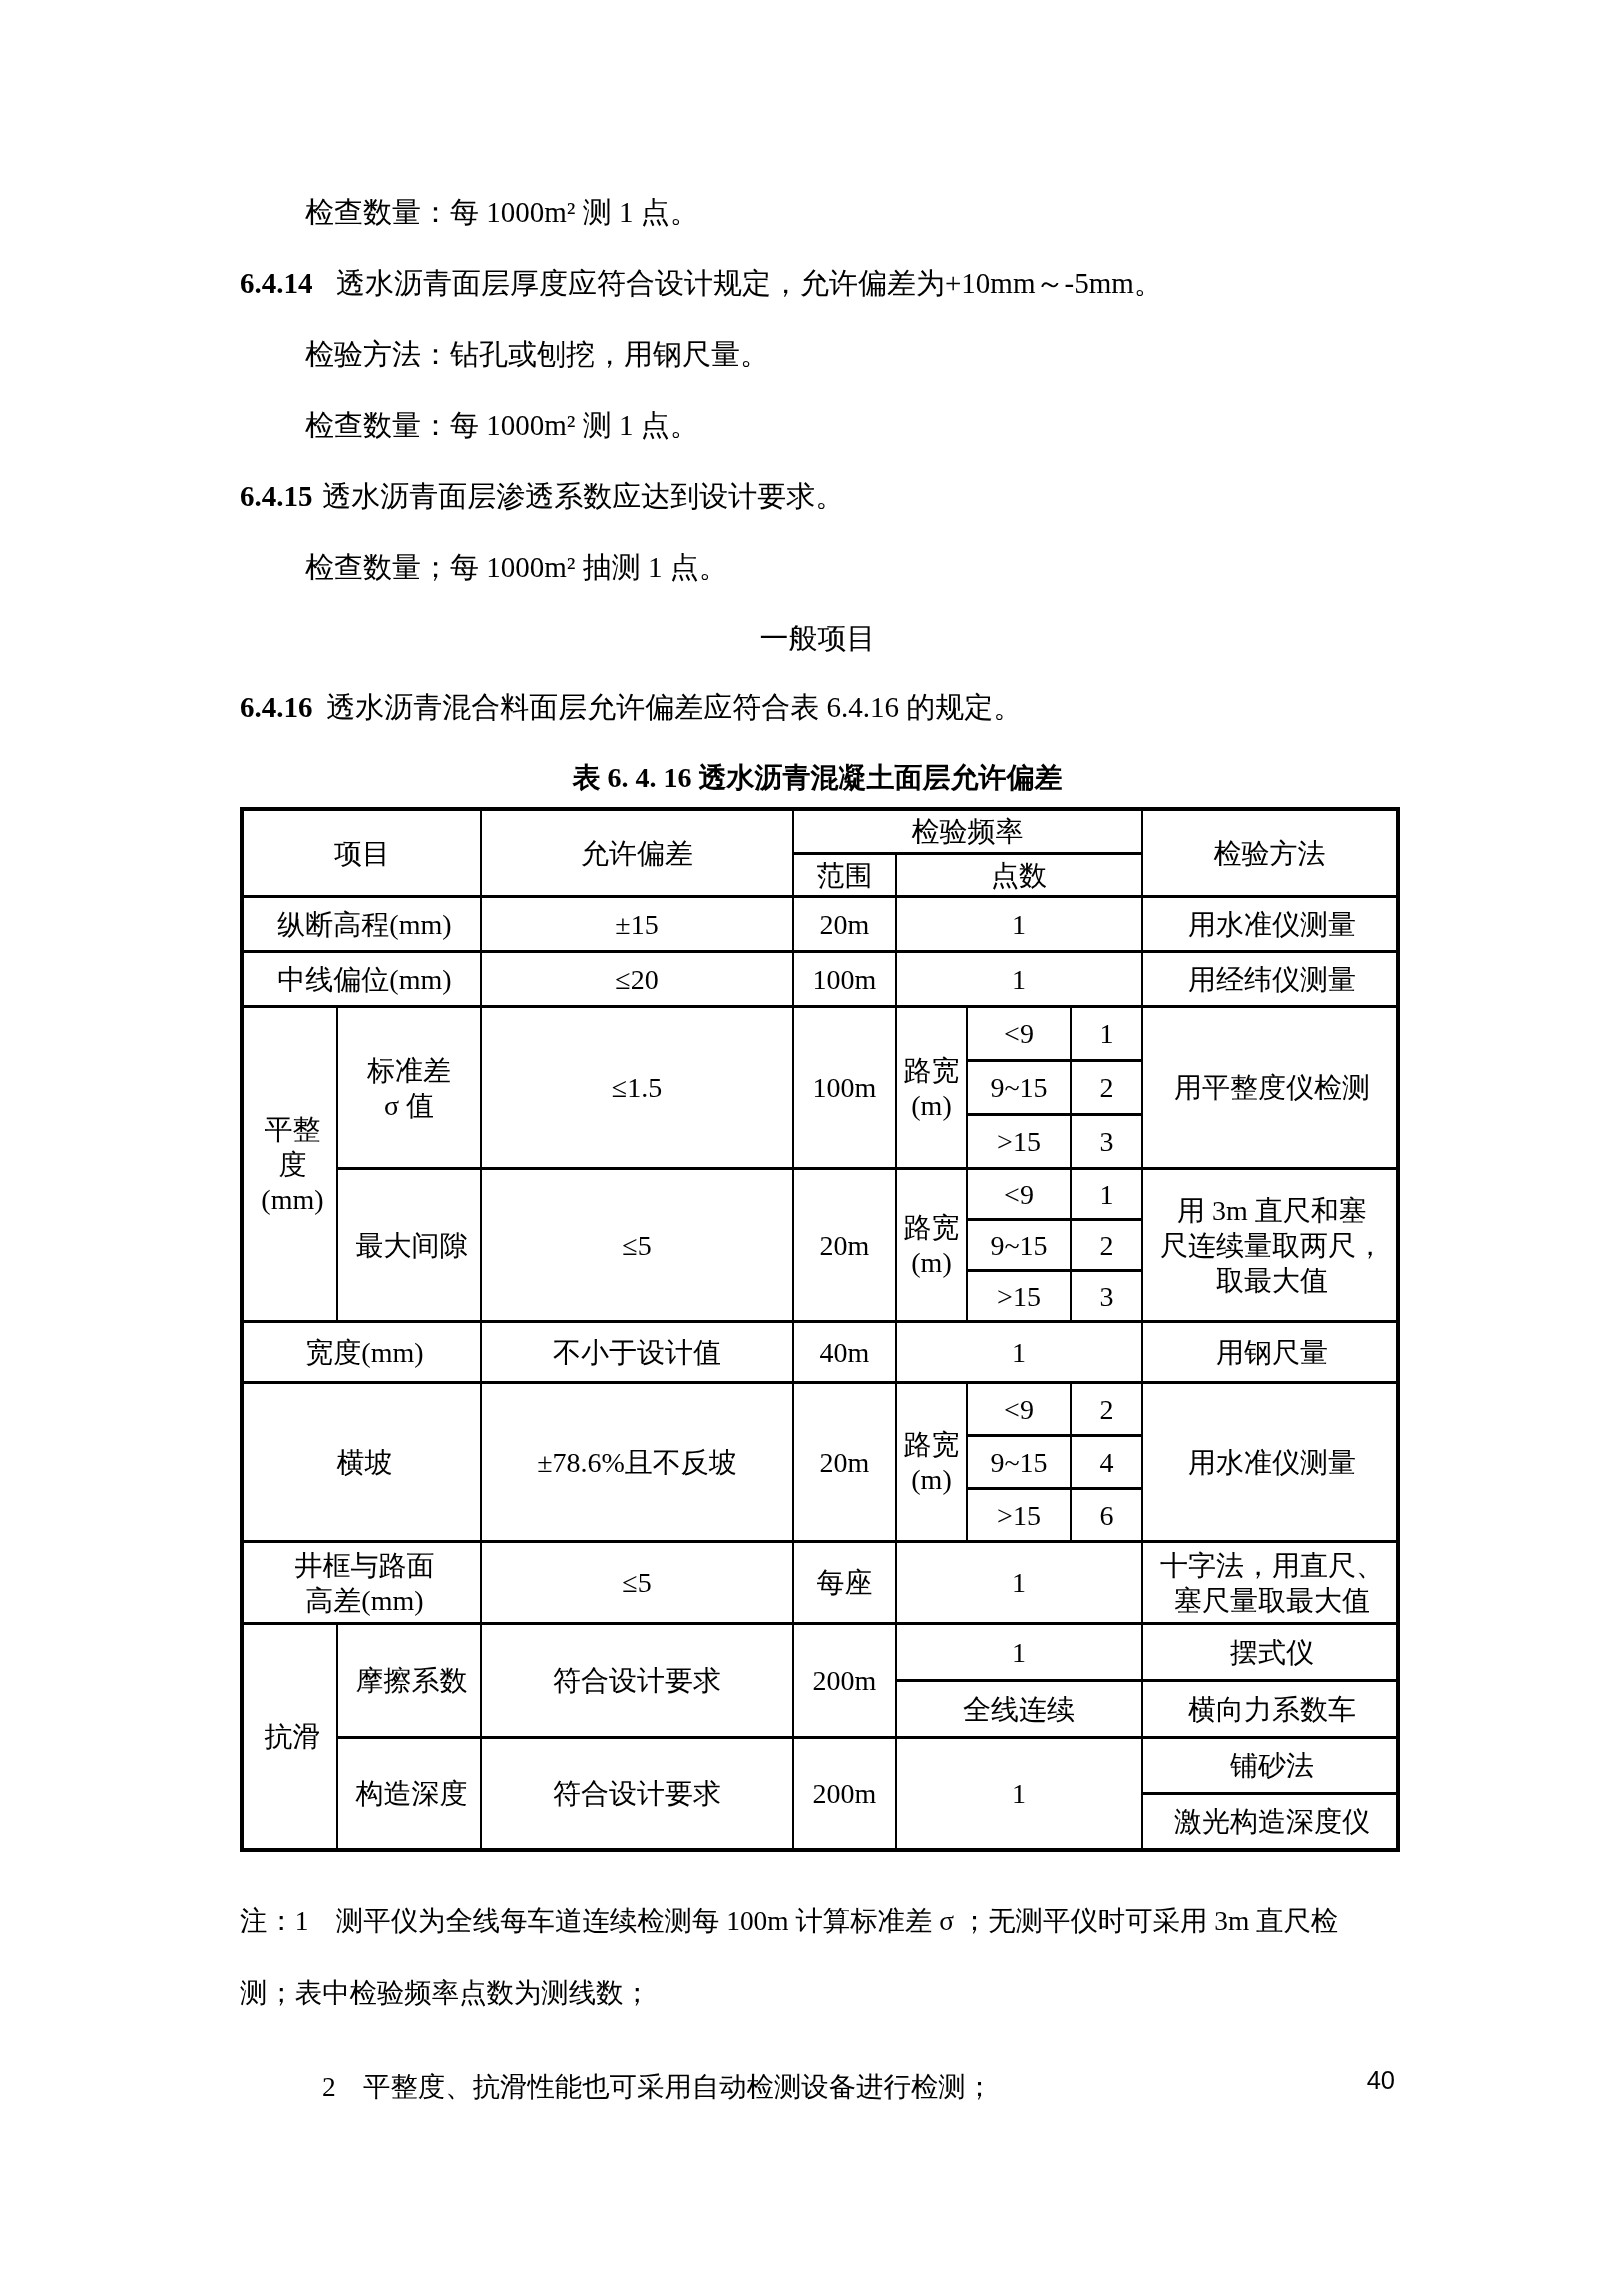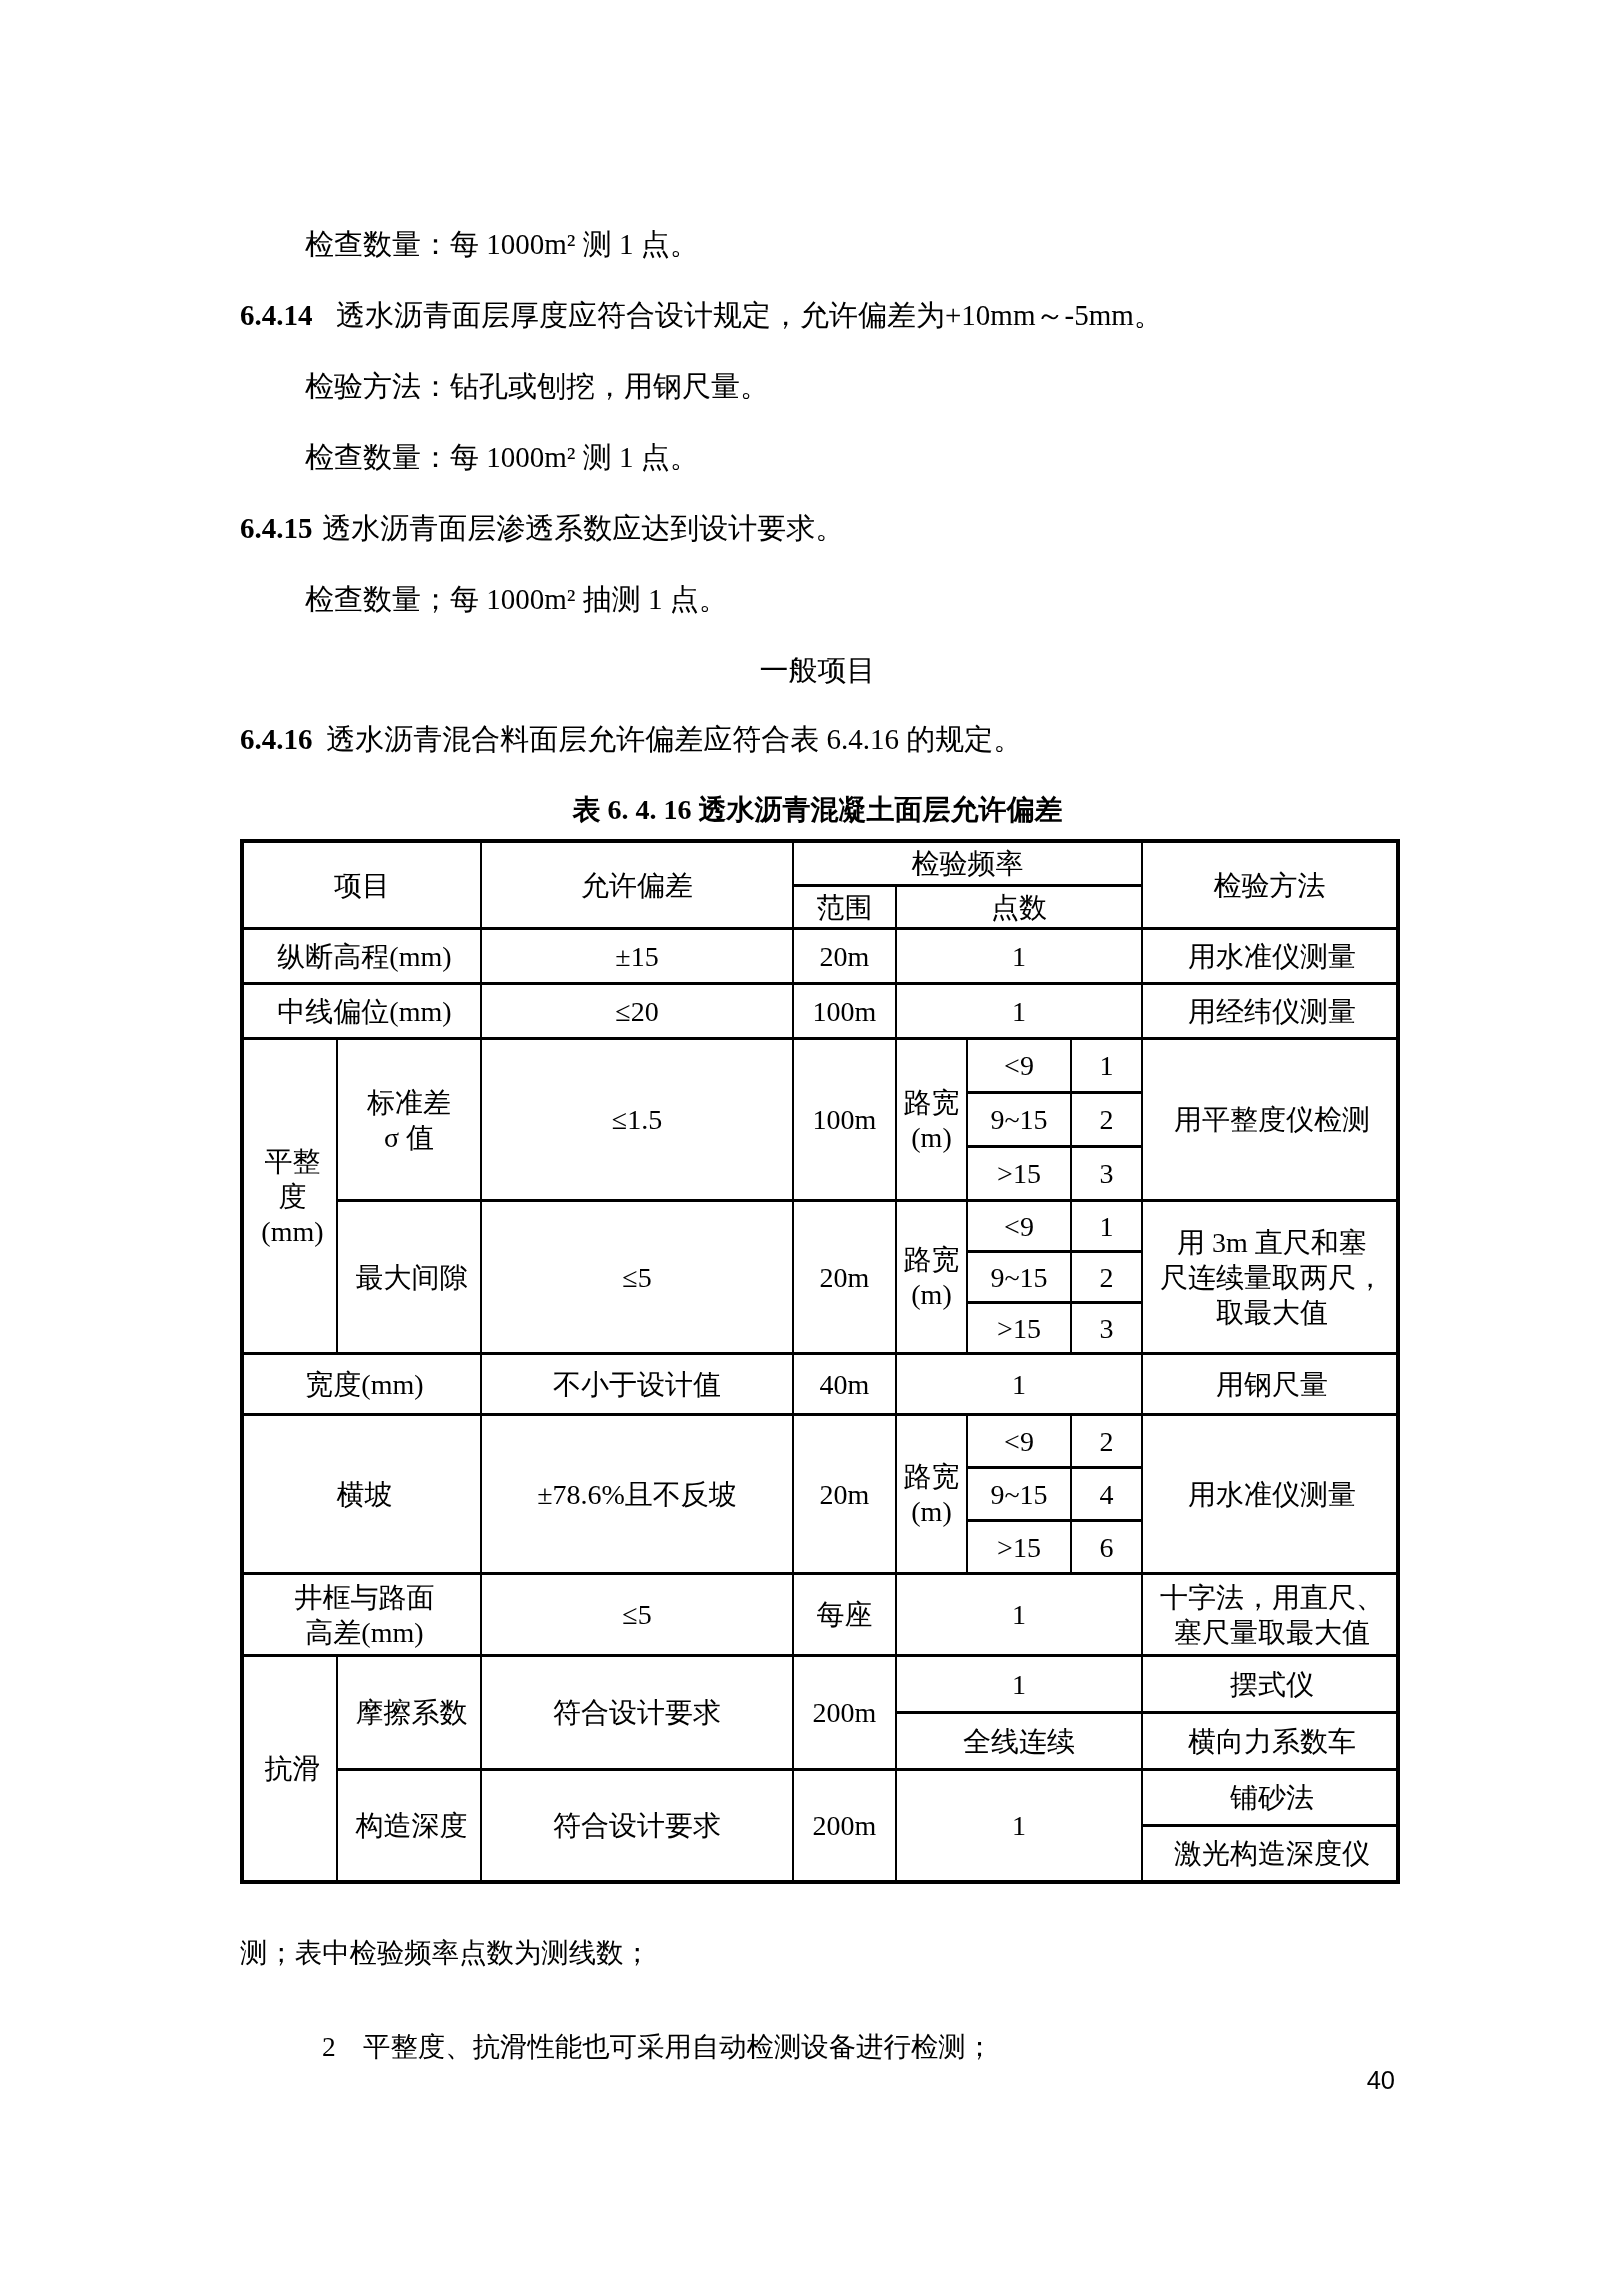--- a/index.html
+++ b/index.html
@@ -17,21 +17,21 @@
     position:absolute;
     left:240px; top:194px;
     width:1155px;
   }
   .para {
     font-size:29px;
     line-height:37px;
     margin-bottom:34px;
     white-space:pre-line;
   }
-  .indent { padding-left:65px;margin-top:32px; }
+  .indent { padding-left:65px; }
   .sec-num { font-weight:bold; }
   .gap-wide { margin-right:23.5px; }
   .gap-mid  { margin-right:13.7px; }
   .gap-sm   { margin-right:9.8px; }
   .center-heading {
     text-align:center;
     font-weight:normal;
     font-size:29px;
     line-height:37px;
     margin-bottom:32px;
@@ -254,20 +254,21 @@
         <td colspan="3" rowspan="2">1</td>
         <td class="l">铺砂法</td>
       </tr>
       <tr class="r57">
         <td class="l">激光构造深度仪</td>
       </tr>
     </tbody>
       </table>
 
     <div class="notes">
+      <div class="note-line">注：1　测平仪为全线每车道连续检测每 100m 计算标准差 σ ；无测平仪时可采用 3m 直尺检</div>
       <div class="note-line">测；表中检验频率点数为测线数；</div>
       <div class="note-line note-indent">2　平整度、抗滑性能也可采用自动检测设备进行检测；</div>
     </div>
 
   </div>
 
   <div class="footer">40</div>
 </div>
 
 

